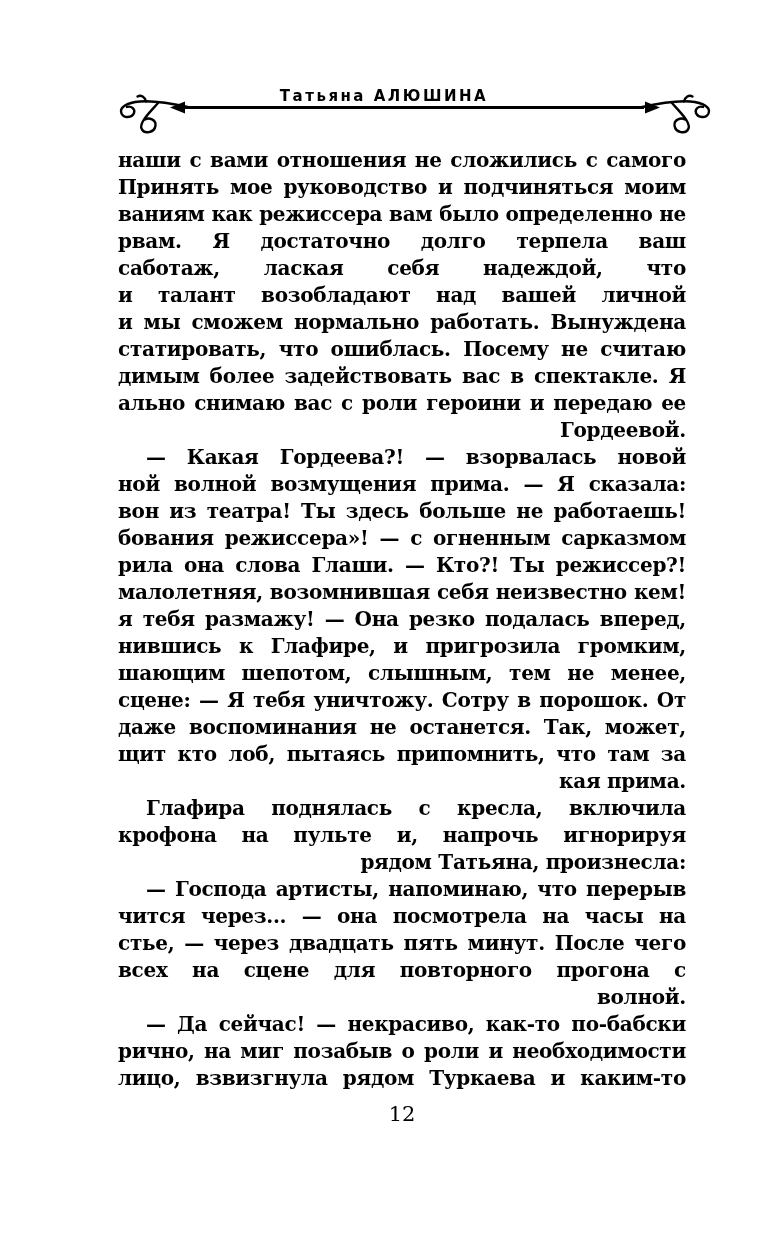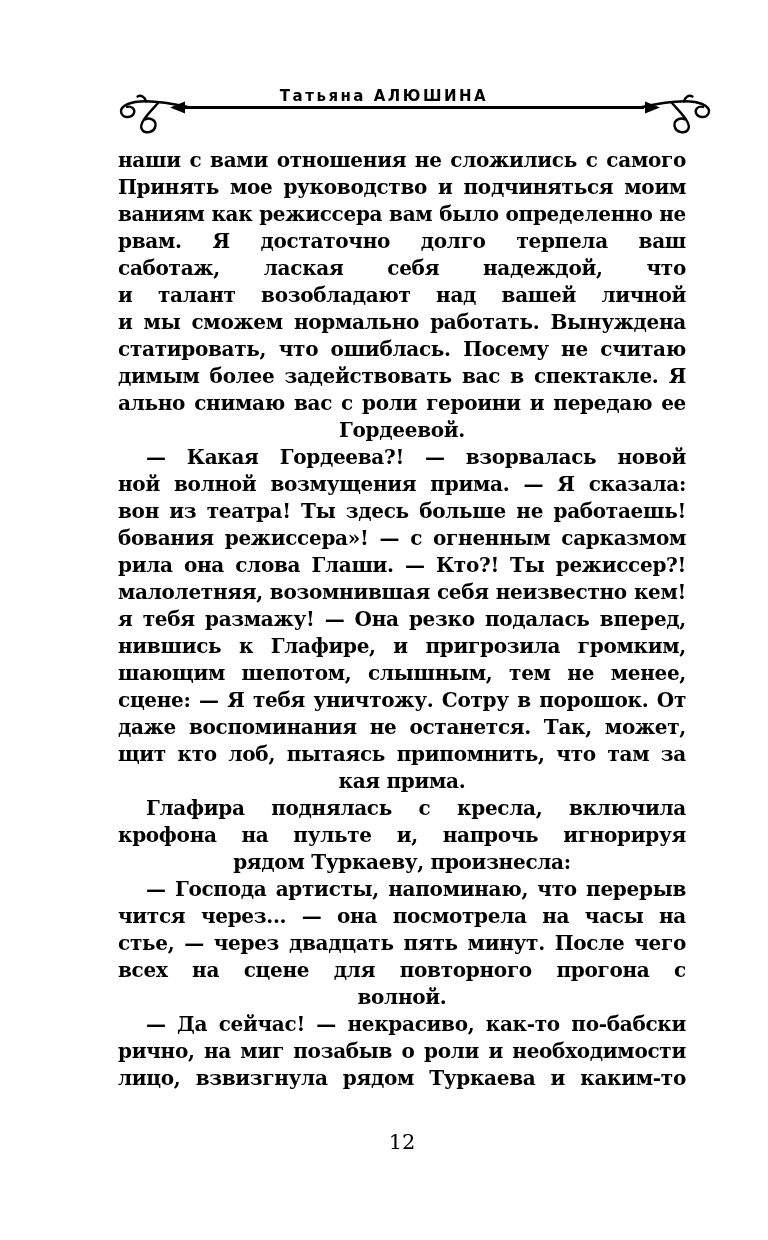--- a/index.html
+++ b/index.html
@@ -37,31 +37,30 @@
   }
   .line {
     height:27px; line-height:27px;
     font-size:20px; font-weight:bold;
     letter-spacing:-0.3px;
     text-align:justify;
     overflow:hidden;
     white-space:normal;
   }
   .line::after { content:""; display:inline-block; width:100%; height:0; vertical-align:top; }
-  .line.end { text-align:center; }
+  .line.end { text-align:right; }
   .line.end::after { content:none; }
   .line.indent { text-indent:28px; }
 
   
   .footer {
     position:absolute; top:1101px; left:118px; width:568px;
     text-align:center;
     font-size:21px; font-weight:normal;
     line-height:27px;
-    margin-top:28px;
   }
 </style>
 </head>
 <body>
 
 <div class="page">
 
   <header class="header">
     <div class="author">Татьяна АЛЮШИНА</div>
 
@@ -106,21 +105,21 @@
       <div class="line">малолетняя, возомнившая себя неизвестно кем! Да</div>
       <div class="line">я тебя размажу! — Она резко подалась вперед, накло-</div>
       <div class="line">нившись к Глафире, и пригрозила громким, устра-</div>
       <div class="line">шающим шепотом, слышным, тем не менее, даже на</div>
       <div class="line">сцене: — Я тебя уничтожу. Сотру в порошок. От тебя</div>
       <div class="line">даже воспоминания не останется. Так, может, смор-</div>
       <div class="line">щит кто лоб, пытаясь припомнить, что там за тля та-</div>
       <div class="line end">кая прима.</div>
       <div class="line indent">Глафира поднялась с кресла, включила кнопку ми-</div>
       <div class="line">крофона на пульте и, напрочь игнорируя бушующую</div>
-      <div class="line end">рядом Туркаеву, произнесла:</div>
+      <div class="line end">рядом Татьяна, произнесла:</div>
       <div class="line indent">— Господа артисты, напоминаю, что перерыв закон-</div>
       <div class="line">чится через... — она посмотрела на часы на левом запя-</div>
       <div class="line">стье, — через двадцать пять минут. После чего жду вас</div>
       <div class="line">всех на сцене для повторного прогона с актрисой Гор-</div>
       <div class="line end">волной.</div>
       <div class="line indent">— Да сейчас! — некрасиво, как-то по-бабски исте-</div>
       <div class="line">рично, на миг позабыв о роли и необходимости держать</div>
       <div class="line">лицо, взвизгнула рядом Туркаева и каким-то стреми-</div>
     </main>
 

